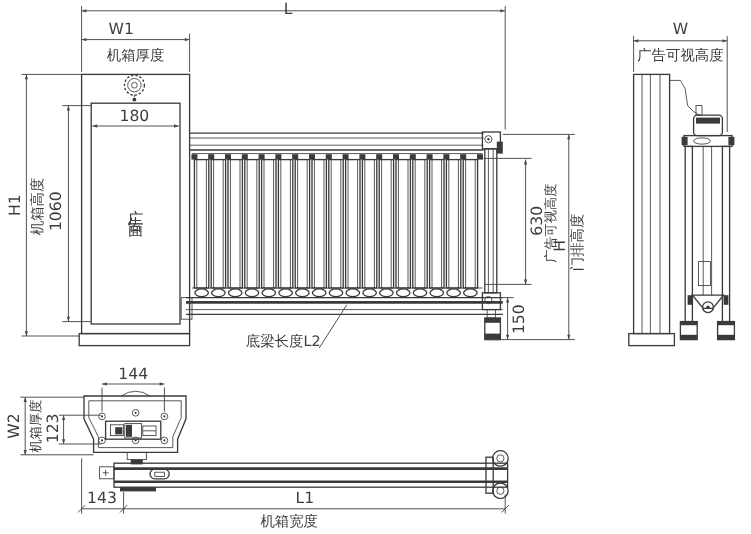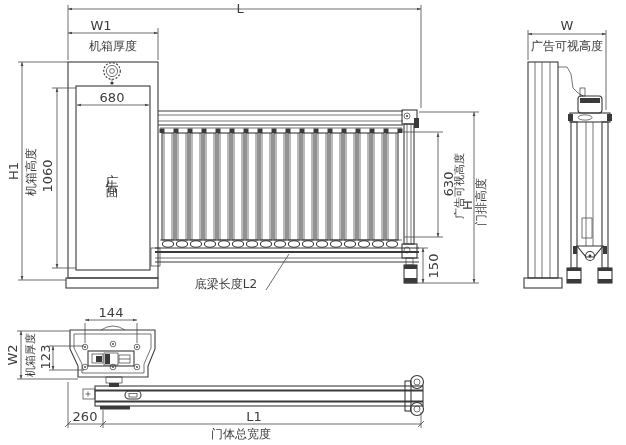--- a/index.html
+++ b/index.html
@@ -310,30 +310,30 @@
       <line class="ext" x1="421" y1="412" x2="421" y2="428"></line>
     </g>
   </svg>
 
   <div class="lbl" style="left:240px;top:8px">L</div>
   <div class="lbl" style="left:101px;top:25px">W1</div>
   <div class="lbl cn" style="left:113px;top:46px">机箱厚度</div>
   <div class="lbl v" style="left:13px;top:171px">H1</div>
   <div class="lbl v cn" style="left:31px;top:172px">机箱高度</div>
   <div class="lbl v" style="left:47px;top:176px">1060</div>
-  <div class="lbl" style="left:112px;top:97px">680</div>
+  <div class="lbl" style="left:112px;top:97px">180</div>
   <div class="lbl stack" style="left:112px;top:172px">广告面</div>
-  <div class="lbl cn" style="left:226px;top:284px">底梁长度L2</div>
+  <div class="lbl cn" style="left:236px;top:284px">底梁长度L2</div>
   <div class="lbl v" style="left:448px;top:184px">630</div>
   <div class="lbl v sm" style="left:459px;top:186px">广告可视高度</div>
   <div class="lbl v" style="left:467px;top:205px">H</div>
   <div class="lbl v cn" style="left:481px;top:202px">门排高度</div>
   <div class="lbl v" style="left:433px;top:266px">150</div>
   <div class="lbl" style="left:567px;top:25px">W</div>
   <div class="lbl cn" style="left:567px;top:46px">广告可视高度</div>
   <div class="lbl" style="left:111px;top:312px">144</div>
   <div class="lbl v" style="left:12px;top:355px">W2</div>
   <div class="lbl v sm" style="left:30px;top:355px">机箱厚度</div>
   <div class="lbl v" style="left:45px;top:357px">123</div>
-  <div class="lbl" style="left:85px;top:416px">260</div>
+  <div class="lbl" style="left:85px;top:416px">143</div>
   <div class="lbl" style="left:254px;top:416px">L1</div>
-  <div class="lbl cn" style="left:241px;top:434px">门体总宽度</div>
+  <div class="lbl cn" style="left:241px;top:434px">机箱宽度</div>
 </div>
 
 </body></html>

